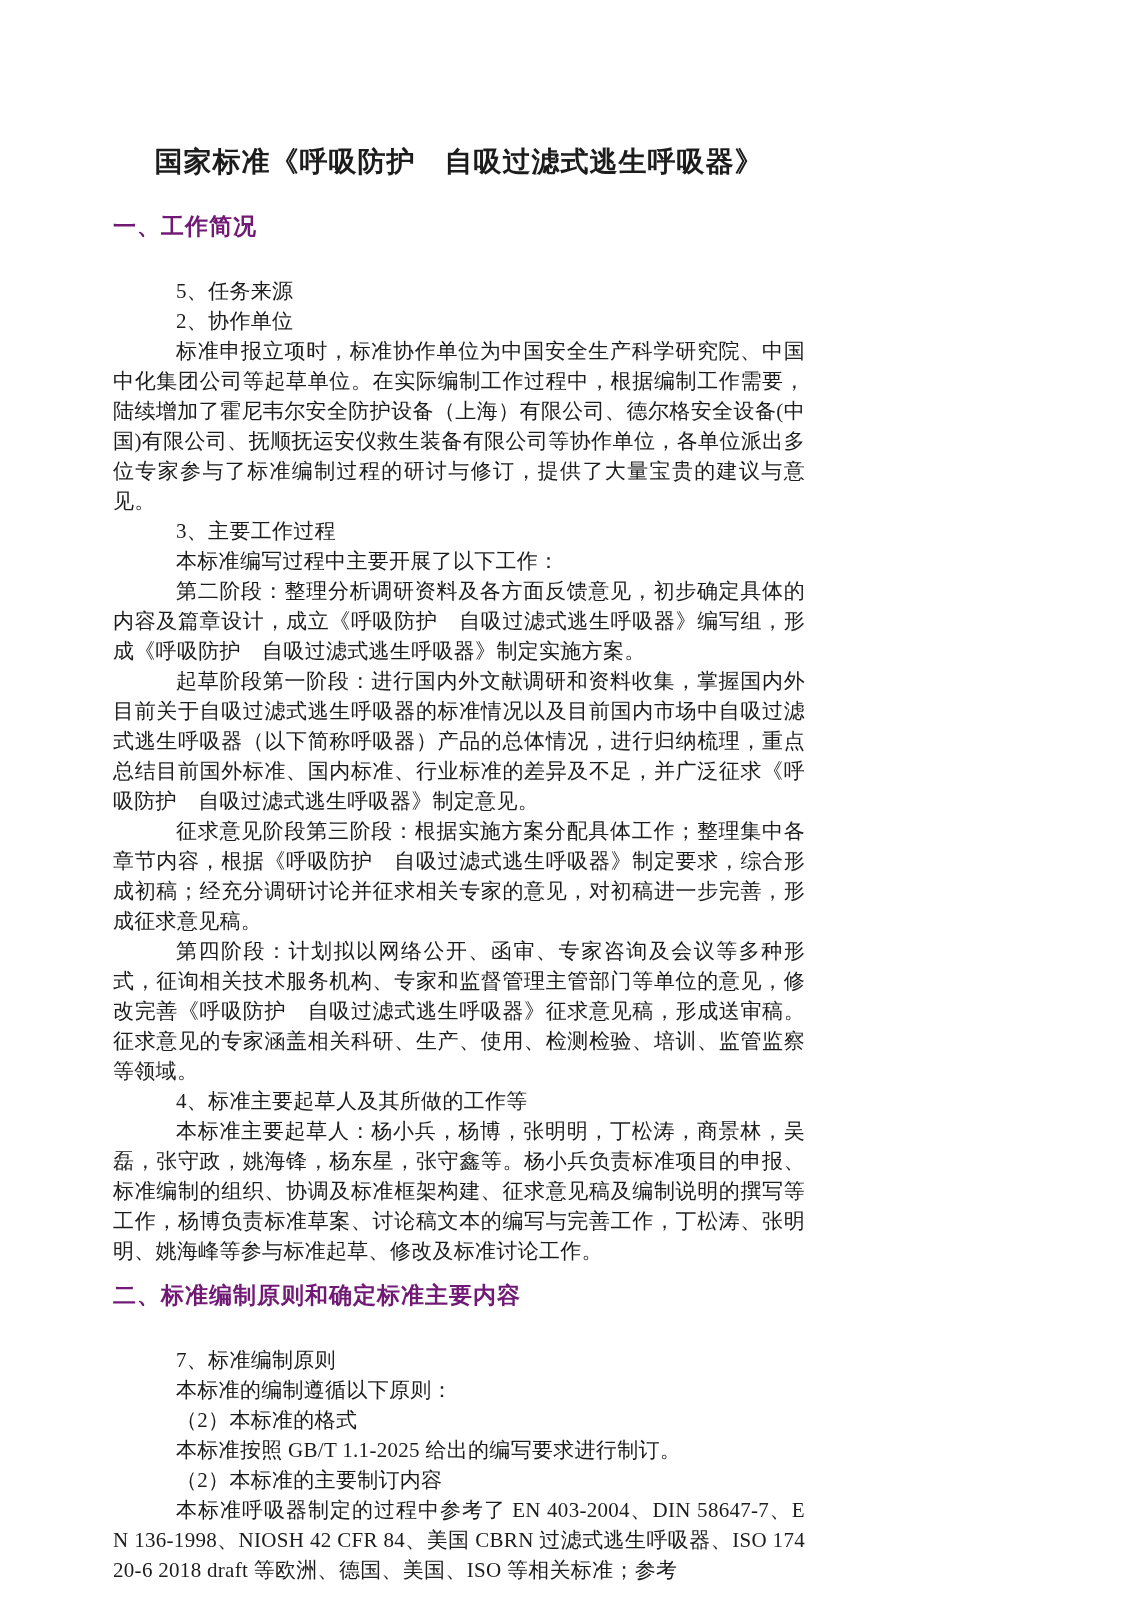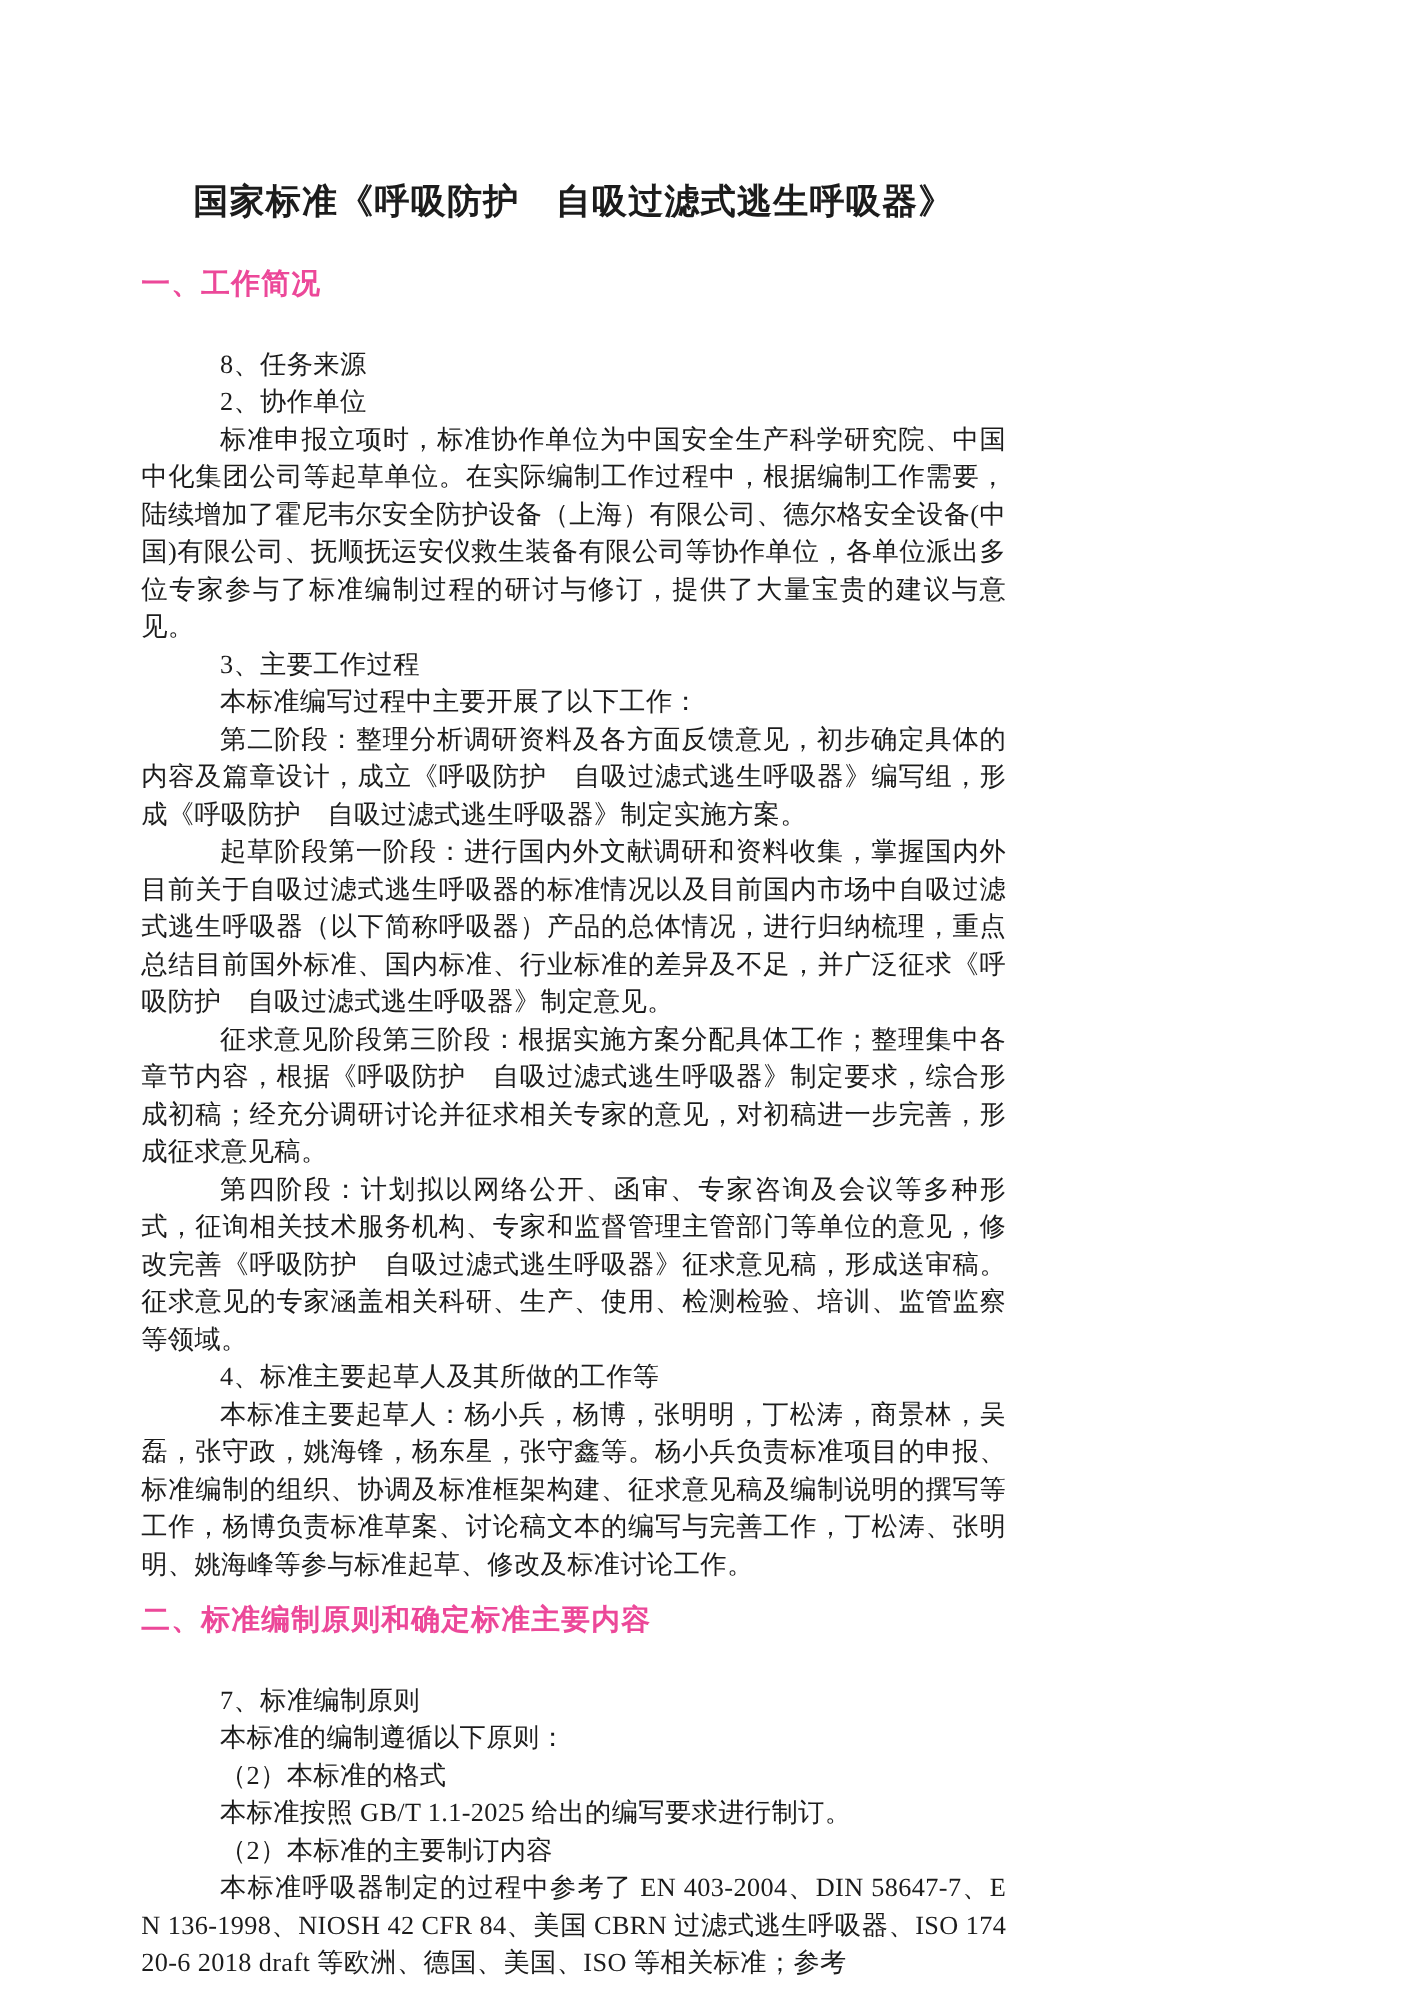--- a/index.html
+++ b/index.html
@@ -27,21 +27,21 @@
     margin: 0;
   }
   .title-line.first { margin-bottom: 25px; }
   .title-line.second { margin-bottom: 16px; }
   h2.section-heading {
     font-family: "Liberation Sans", "DejaVu Sans", sans-serif;
     font-size: 23px;
     font-weight: bold;
     line-height: 28px;
     letter-spacing: 1px;
-    color: #ec4899;
+    color: #701a75;
     margin: 15px 0 36px 0;
   }
   h2.section-heading.first { margin-top: 31px; }
   .section-body { margin: 0; }
   .section-body p {
     margin: 0;
     font-size: 21px;
     line-height: 30px;
     letter-spacing: 0.3px;
     text-align: justify;
@@ -51,21 +51,21 @@
   }
 </style>
 </head>
 <body>
 
 <div class="doc">
   <div class="title-line first">国家标准《呼吸防护　自吸过滤式逃生呼吸器》</div>
 
   <h2 class="section-heading first">一、工作简况</h2>
   <div class="section-body">
-      <p>8、任务来源</p>
+      <p>5、任务来源</p>
       <p>2、协作单位</p>
       <p>标准申报立项时，标准协作单位为中国安全生产科学研究院、中国中化集团公司等起草单位。在实际编制工作过程中，根据编制工作需要，陆续增加了霍尼韦尔安全防护设备（上海）有限公司、德尔格安全设备(中国)有限公司、抚顺抚运安仪救生装备有限公司等协作单位，各单位派出多位专家参与了标准编制过程的研讨与修订，提供了大量宝贵的建议与意见。</p>
       <p>3、主要工作过程</p>
       <p>本标准编写过程中主要开展了以下工作：</p>
       <p>第二阶段：整理分析调研资料及各方面反馈意见，初步确定具体的内容及篇章设计，成立《呼吸防护　自吸过滤式逃生呼吸器》编写组，形成《呼吸防护　自吸过滤式逃生呼吸器》制定实施方案。</p>
       <p>起草阶段第一阶段：进行国内外文献调研和资料收集，掌握国内外目前关于自吸过滤式逃生呼吸器的标准情况以及目前国内市场中自吸过滤式逃生呼吸器（以下简称呼吸器）产品的总体情况，进行归纳梳理，重点总结目前国外标准、国内标准、行业标准的差异及不足，并广泛征求《呼吸防护　自吸过滤式逃生呼吸器》制定意见。</p>
       <p>征求意见阶段第三阶段：根据实施方案分配具体工作；整理集中各章节内容，根据《呼吸防护　自吸过滤式逃生呼吸器》制定要求，综合形成初稿；经充分调研讨论并征求相关专家的意见，对初稿进一步完善，形成征求意见稿。</p>
       <p>第四阶段：计划拟以网络公开、函审、专家咨询及会议等多种形式，征询相关技术服务机构、专家和监督管理主管部门等单位的意见，修改完善《呼吸防护　自吸过滤式逃生呼吸器》征求意见稿，形成送审稿。征求意见的专家涵盖相关科研、生产、使用、检测检验、培训、监管监察等领域。</p>
       <p>4、标准主要起草人及其所做的工作等</p>
       <p>本标准主要起草人：杨小兵，杨博，张明明，丁松涛，商景林，吴磊，张守政，姚海锋，杨东星，张守鑫等。杨小兵负责标准项目的申报、标准编制的组织、协调及标准框架构建、征求意见稿及编制说明的撰写等工作，杨博负责标准草案、讨论稿文本的编写与完善工作，丁松涛、张明明、姚海峰等参与标准起草、修改及标准讨论工作。</p>

